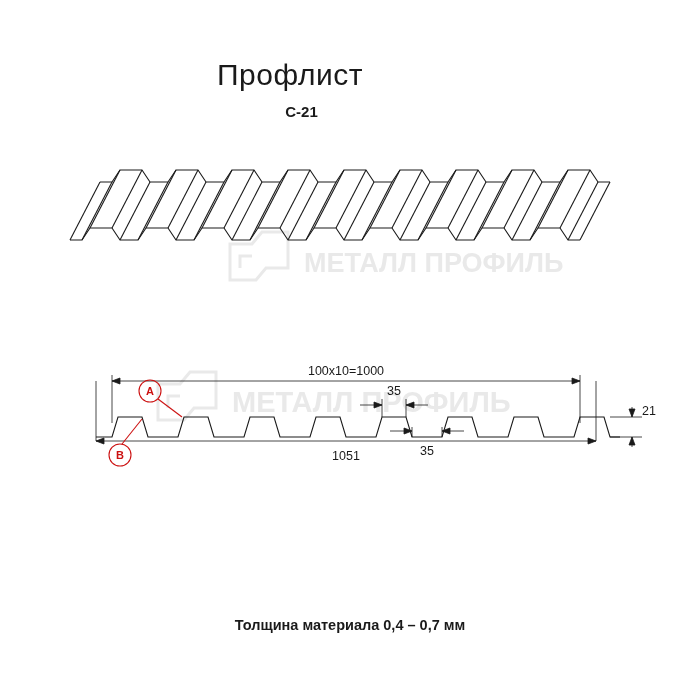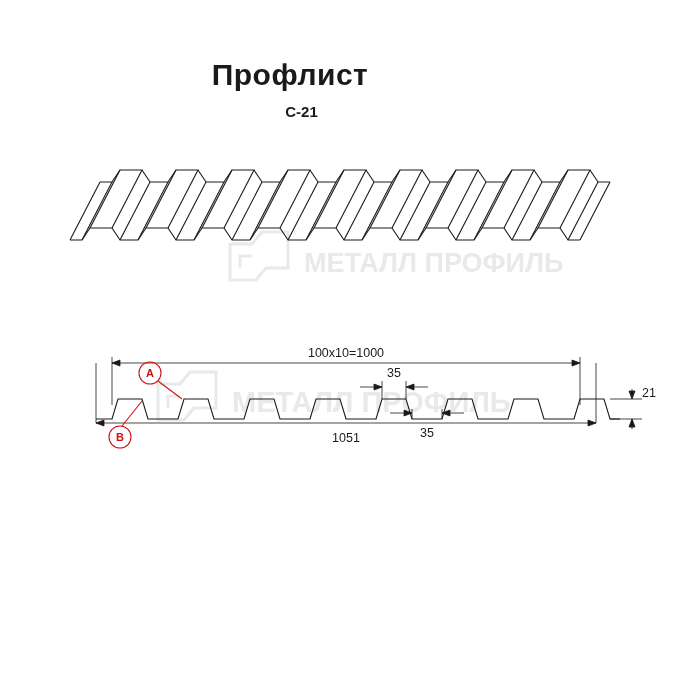--- a/index.html
+++ b/index.html
@@ -20,21 +20,21 @@
     width: 700px;
     height: 700px;
   }
   .title {
     position: absolute;
     top: 58px;
     left: 0;
     width: 580px;
     text-align: center;
     font-size: 30px;
-    font-weight: bold;
+    font-weight: normal;
     letter-spacing: 0.5px;
     color: #1a1a1a;
   }
   .subtitle {
     position: absolute;
     top: 103px;
     left: 0;
     width: 603px;
     text-align: center;
     font-size: 15px;
@@ -43,21 +43,21 @@
   }
   .perspective {
     position: absolute;
     top: 150px;
     left: 70px;
     width: 570px;
     height: 140px;
   }
   .section {
     position: absolute;
-    top: 327px;
+    top: 345px;
     left: 60px;
     width: 590px;
     height: 150px;
   }
   .footer {
     position: absolute;
     top: 617px;
     left: 0;
     width: 700px;
     text-align: center;
@@ -241,14 +241,15 @@
 
       <g>
         <circle class="red" cx="60" cy="110" r="11"></circle>
         <text class="redtxt" x="60" y="114" text-anchor="middle">B</text>
         <path class="red" d="M62 99 L82 74"></path>
       </g>
 
     </svg>
   </div>
 
+  <div class="footer">Толщина материала 0,4 – 0,7 мм</div>
 
 </div>
 
 </body></html>

